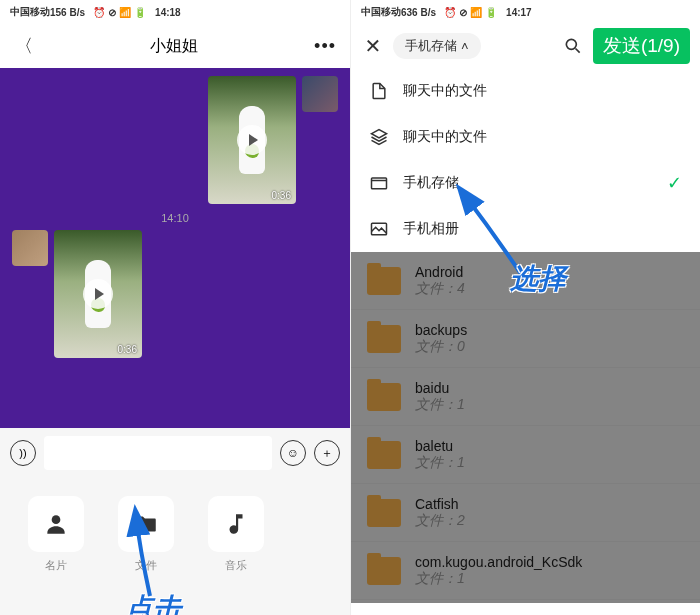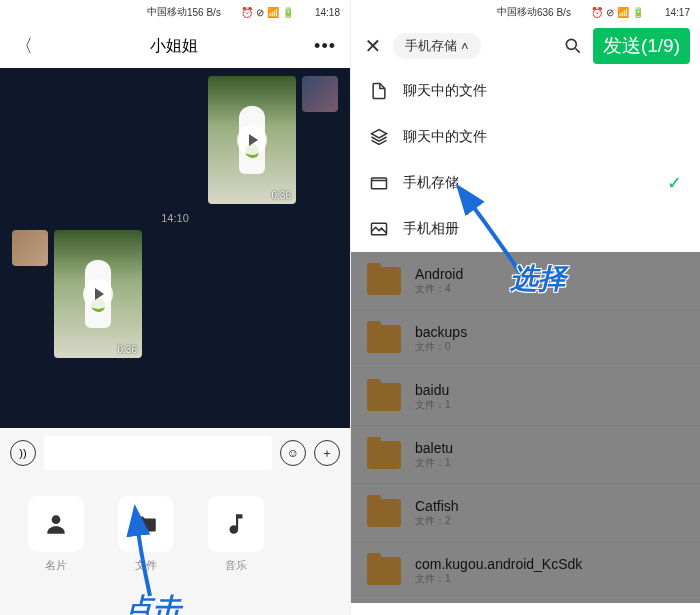--- a/index.html
+++ b/index.html
@@ -2,31 +2,31 @@
 <html><head>
   <meta charset="utf-8">
   <style>
     * { margin: 0; padding: 0; box-sizing: border-box; }
     body { font-family: -apple-system, "PingFang SC", "Microsoft YaHei", sans-serif; background: #fff; width: 700px; height: 615px; overflow: hidden; position: relative; }
     .container { display: flex; width: 700px; height: 615px; }
     .phone { width: 350px; height: 615px; background: #fff; position: relative; overflow: hidden; }
     .phone.right { border-left: 1px solid #eee; }
 
     
-    .status-bar { height: 24px; display: flex; justify-content: flex-end; align-items: center; padding: 0 10px; font-size: 10px; color: #333; }
-    .status-right { display: flex; gap: 20px; align-items: center; }
+    .status-bar { height: 24px; display: flex; justify-content: flex-start; align-items: center; padding: 0 10px; font-size: 10px; color: #333; font-weight: bold; }
+    .status-right { display: flex; gap: 8px; align-items: center; }
 
     
     .chat-header { height: 44px; display: flex; align-items: center; justify-content: space-between; padding: 0 14px; }
     .back-icon { width: 20px; height: 20px; display: flex; align-items: center; justify-content: center; font-size: 18px; color: #222; }
     .chat-title { font-size: 16px; font-weight: 500; color: #000; }
     .more-icon { font-size: 18px; color: #222; letter-spacing: 1px; }
 
     
-    .chat-body { background: #0f172a; height: 360px; padding: 8px 12px; position: relative; }
+    .chat-body { background: #4c1d95; height: 360px; padding: 8px 12px; position: relative; }
     .msg-row { display: flex; margin-bottom: 8px; }
     .msg-row.out { justify-content: flex-end; }
     .msg-row.in { justify-content: flex-start; }
     .avatar { width: 36px; height: 36px; border-radius: 4px; background: linear-gradient(135deg, #3a4a6a, #7a5a6a); flex-shrink: 0; }
     .avatar.in-av { background: linear-gradient(135deg, #a08060, #c0a080); }
     .video-thumb { width: 88px; height: 128px; background: linear-gradient(180deg, #3a5a2a 0%, #9ab080 40%, #d8d8c8 100%); border-radius: 4px; margin: 0 6px; position: relative; display: flex; align-items: center; justify-content: center; }
     .bottle { width: 26px; height: 68px; background: #f8f8f8; border-radius: 12px 12px 6px 6px; position: relative; }
     .bottle::after { content:""; position:absolute; bottom:16px; left:50%; transform:translateX(-50%); width:14px; height:14px; background:#7ab030; border-radius: 50% 50% 45% 55%; }
     .play-btn { position: absolute; width: 30px; height: 30px; background: rgba(255,255,255,0.85); border-radius: 50%; display: flex; align-items: center; justify-content: center; top: 50%; left: 50%; transform: translate(-50%, -50%); }
     .play-btn::after { content:""; border-left: 9px solid #555; border-top: 6px solid transparent; border-bottom: 6px solid transparent; margin-left: 2px; }
@@ -59,21 +59,21 @@
     .check { position: absolute; right: 18px; color: #07c160; font-size: 18px; }
 
     
     .folder-area { background: #f0f0f0; position: relative; height: 351px; }
     .folder-overlay { position: absolute; inset: 0; background: rgba(0,0,0,0.45); }
     .folder-item { height: 58px; display: flex; align-items: center; padding: 0 16px; gap: 14px; border-bottom: 1px solid #e8e8e8; }
     .folder-icon { width: 34px; height: 28px; background: #ffb74d; border-radius: 3px; position: relative; flex-shrink: 0; }
     .folder-icon::before { content:""; position:absolute; top:-4px; left:0; width:14px; height:6px; background:#ffb74d; border-radius:2px 2px 0 0; }
     .folder-text { display: flex; flex-direction: column; }
     .folder-name { font-size: 14px; color: #222; }
-    .folder-sub { font-size: 10px; color: #999; }
+    .folder-sub { font-size: 14px; color: #999; font-style: italic; }
 
     
     .arrow { position: absolute; pointer-events: none; }
     .arrow svg { overflow: visible; }
     .annot { position: absolute; font-weight: bold; font-style: italic; font-size: 28px; color: #1a6dd8; text-shadow: 1px 1px 0 #fff, -1px -1px 0 #fff, 1px -1px 0 #fff, -1px 1px 0 #fff; }
 
     .voice-sym::after{content:"))";font-size:11px;}
   </style>
 </head>
 <body>

